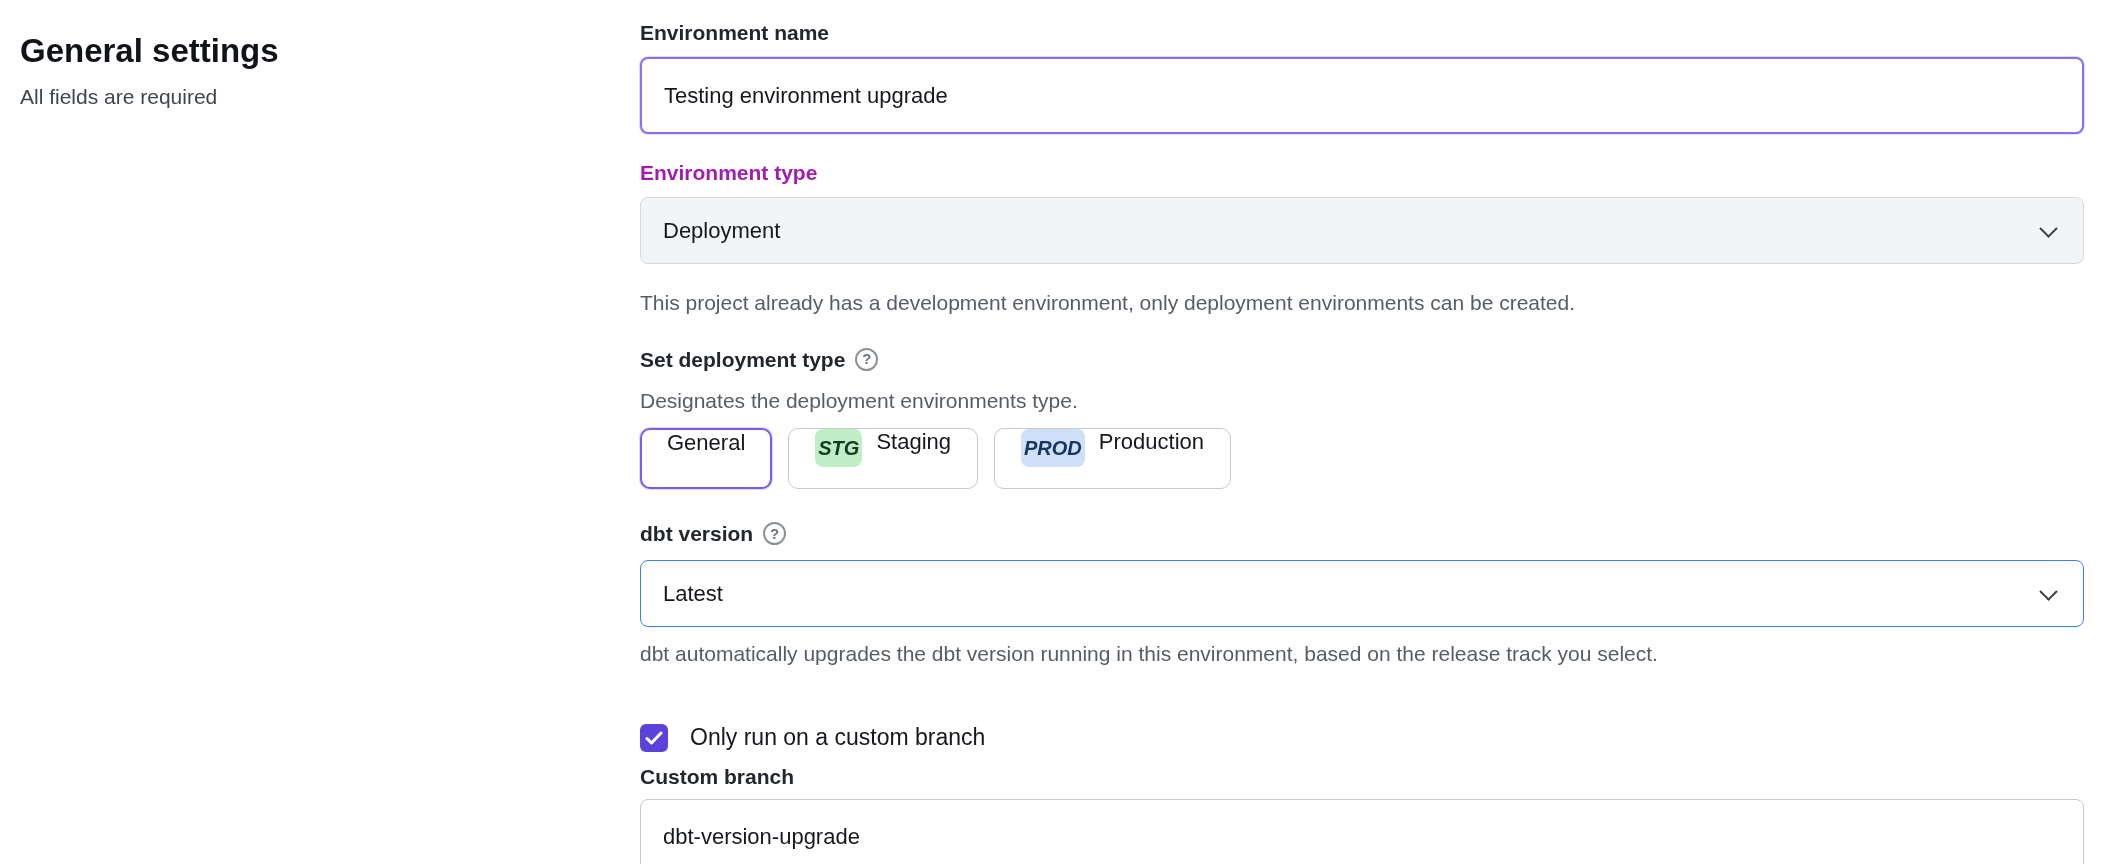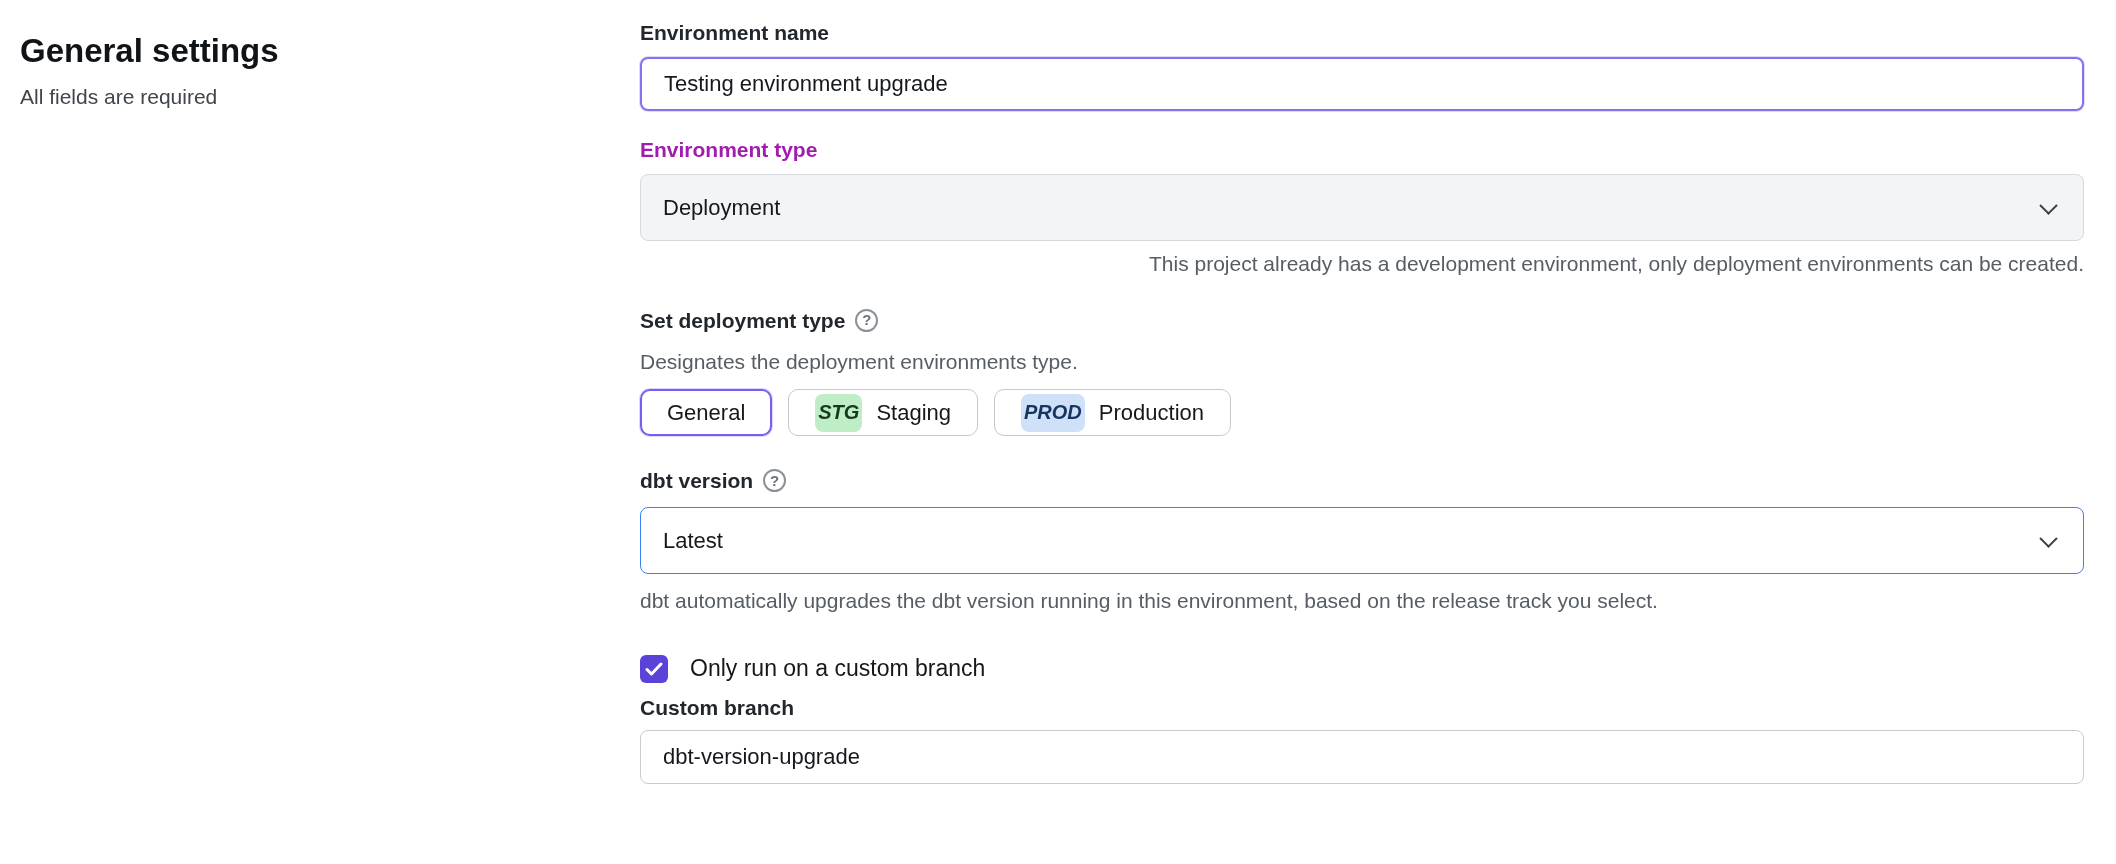--- a/index.html
+++ b/index.html
@@ -24,21 +24,21 @@
 
   .field-label {
     font-size: 21px; font-weight: 600; color: #22272d; line-height: 1.2;
     display: flex; align-items: center;
   }
   .field-label.disabled { color: #a21caf; }
 
   .helper-text { font-size: 21px; color: #565d64; line-height: 1.25; }
 
   .text-input {
-    display: block; width: 100%; height: 54px;
+    display: block; width: 100%; height: 77px;
     border: 1px solid #c8cbd0; border-radius: 8px;
     padding: 0 22px; font-size: 22px; color: #15181c;
     font-family: "Liberation Sans", "DejaVu Sans", sans-serif;
     background: #ffffff; outline: none;
   }
   .text-input.focused {
     border: 2px solid #8a6ff0;
     box-shadow: 0 0 0 1px rgba(138, 111, 240, 0.25);
   }
 
@@ -60,22 +60,22 @@
   .help-icon {
     display: inline-flex; align-items: center; justify-content: center;
     width: 23px; height: 23px; margin-left: 10px;
     border: 2px solid #8b9197; border-radius: 50%;
     font-size: 15px; font-weight: 700; color: #6d7379;
     cursor: pointer; flex: 0 0 auto;
   }
 
   .btn-row { display: flex; gap: 16px; align-items: stretch; }
   .dep-btn {
-    display: inline-flex; align-items: center; gap: 14px;
-    height: 47px; padding: 0 26px;
+    display: inline-flex; gap: 14px;
+    height: 61px; padding: 0 26px;
     background: #ffffff; border: 1px solid #c6c9ce; border-radius: 10px;
     font-family: "Liberation Sans", "DejaVu Sans", sans-serif;
     font-size: 22px; color: #15181c; cursor: pointer;
   }
   .dep-btn.selected {
     border: 2px solid #7a5cf0;
     box-shadow: 0 0 0 1px rgba(122, 92, 240, 0.25);
     padding: 0 25px;
   }
   .badge {
@@ -94,28 +94,28 @@
     cursor: pointer; flex: 0 0 auto;
   }
   .checkbox svg { display: block; }
   .check-label { font-size: 23px; color: #15181c; cursor: pointer; }
 
   
   .m-label1   { margin-top: 20px; }
   .m-input1   { margin-top: 12px; }
   .m-label2   { margin-top: 26px; }
   .m-select1  { margin-top: 12px; }
-  .m-helper1  { margin-top: 10px; text-align: right; }
+  .m-helper1  { margin-top: 26px; }
   .m-label3   { margin-top: 30px; }
   .m-desc     { margin-top: 16px; }
   .m-btnrow   { margin-top: 14px; }
   .m-label4   { margin-top: 32px; }
   .m-select2  { margin-top: 14px; }
   .m-helper2  { margin-top: 14px; }
-  .m-checkrow { margin-top: 40px; align-items: center; }
+  .m-checkrow { margin-top: 56px; align-items: center; }
   .m-label5   { margin-top: 12px; }
   .m-input2   { margin-top: 10px; }
 </style>
 </head>
 <body>
 
 <div class="left-col">
   <div class="page-title">General settings</div>
   <div class="page-subtitle">All fields are required</div>
 </div>

